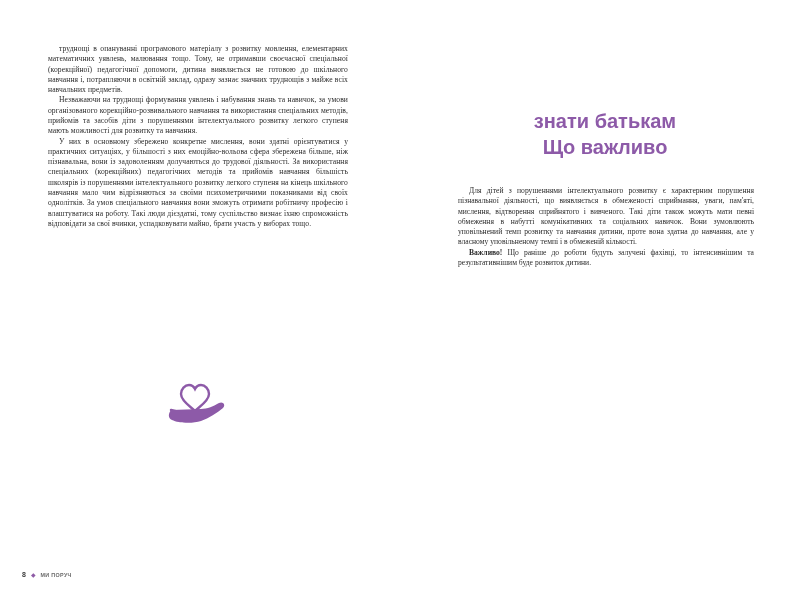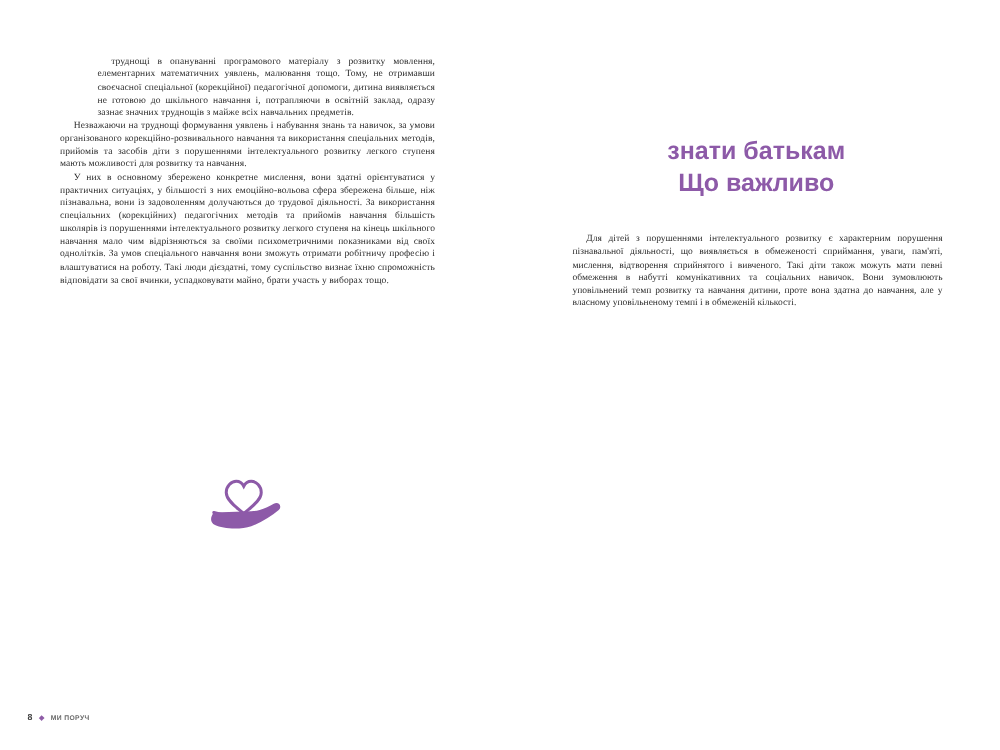--- a/index.html
+++ b/index.html
@@ -31,21 +31,21 @@
     font-size: 7.6px;
     line-height: 1.355;
     text-align: justify;
     color: #2b2b2b;
     letter-spacing: 0.01em;
   }
   .left-col p {
     margin: 0;
     text-indent: 11px;
   }
-  .left-col p.first { text-indent: 11px; margin-left: 30px; }
+  .left-col p.first { text-indent: 11px; }
 
   .heart-hand {
     position: absolute;
     left: 165px;
     top: 378px;
     width: 64px;
     height: 46px;
   }
 
   .folio {
@@ -139,17 +139,18 @@
   </div>
 
   <div class="right-page">
     <div class="right-title">
       <div>знати батькам</div>
       <div>Що важливо</div>
     </div>
 
     <div class="right-col">
       <p>Для дітей з порушеннями інтелектуального розвитку є характерним порушення пізнавальної діяльності, що виявляється в обмеженості сприймання, уваги, пам'яті, мислення, відтворення сприйнятого і вивченого. Такі діти також можуть мати певні обмеження в набутті комунікативних та соціальних навичок. Вони зумовлюють уповільнений темп розвитку та навчання дитини, проте вона здатна до навчання, але у власному уповільненому темпі і в обмеженій кількості.</p>
+      <p class="important"><span class="bold-lead">Важливо!</span><span> Що раніше до роботи будуть залучені фахівці, то інтенсивнішим та результативнішим буде розвиток дитини.</span></p>
     </div>
 
   </div>
 
 </div>
 
 </body></html>

